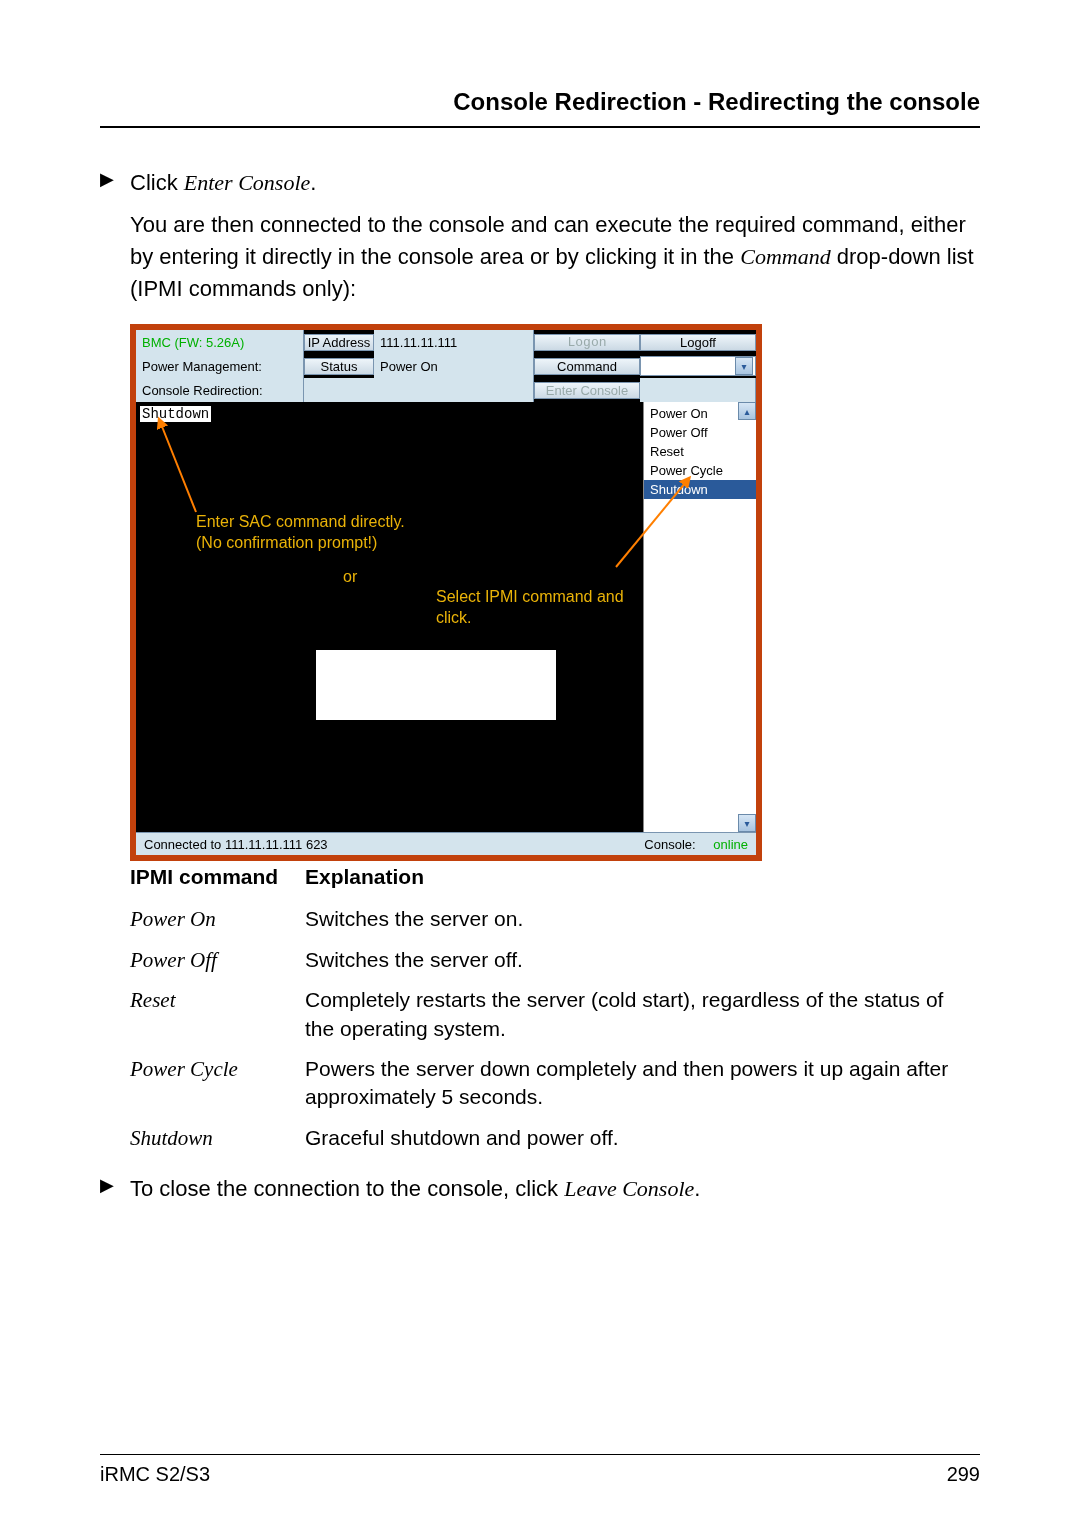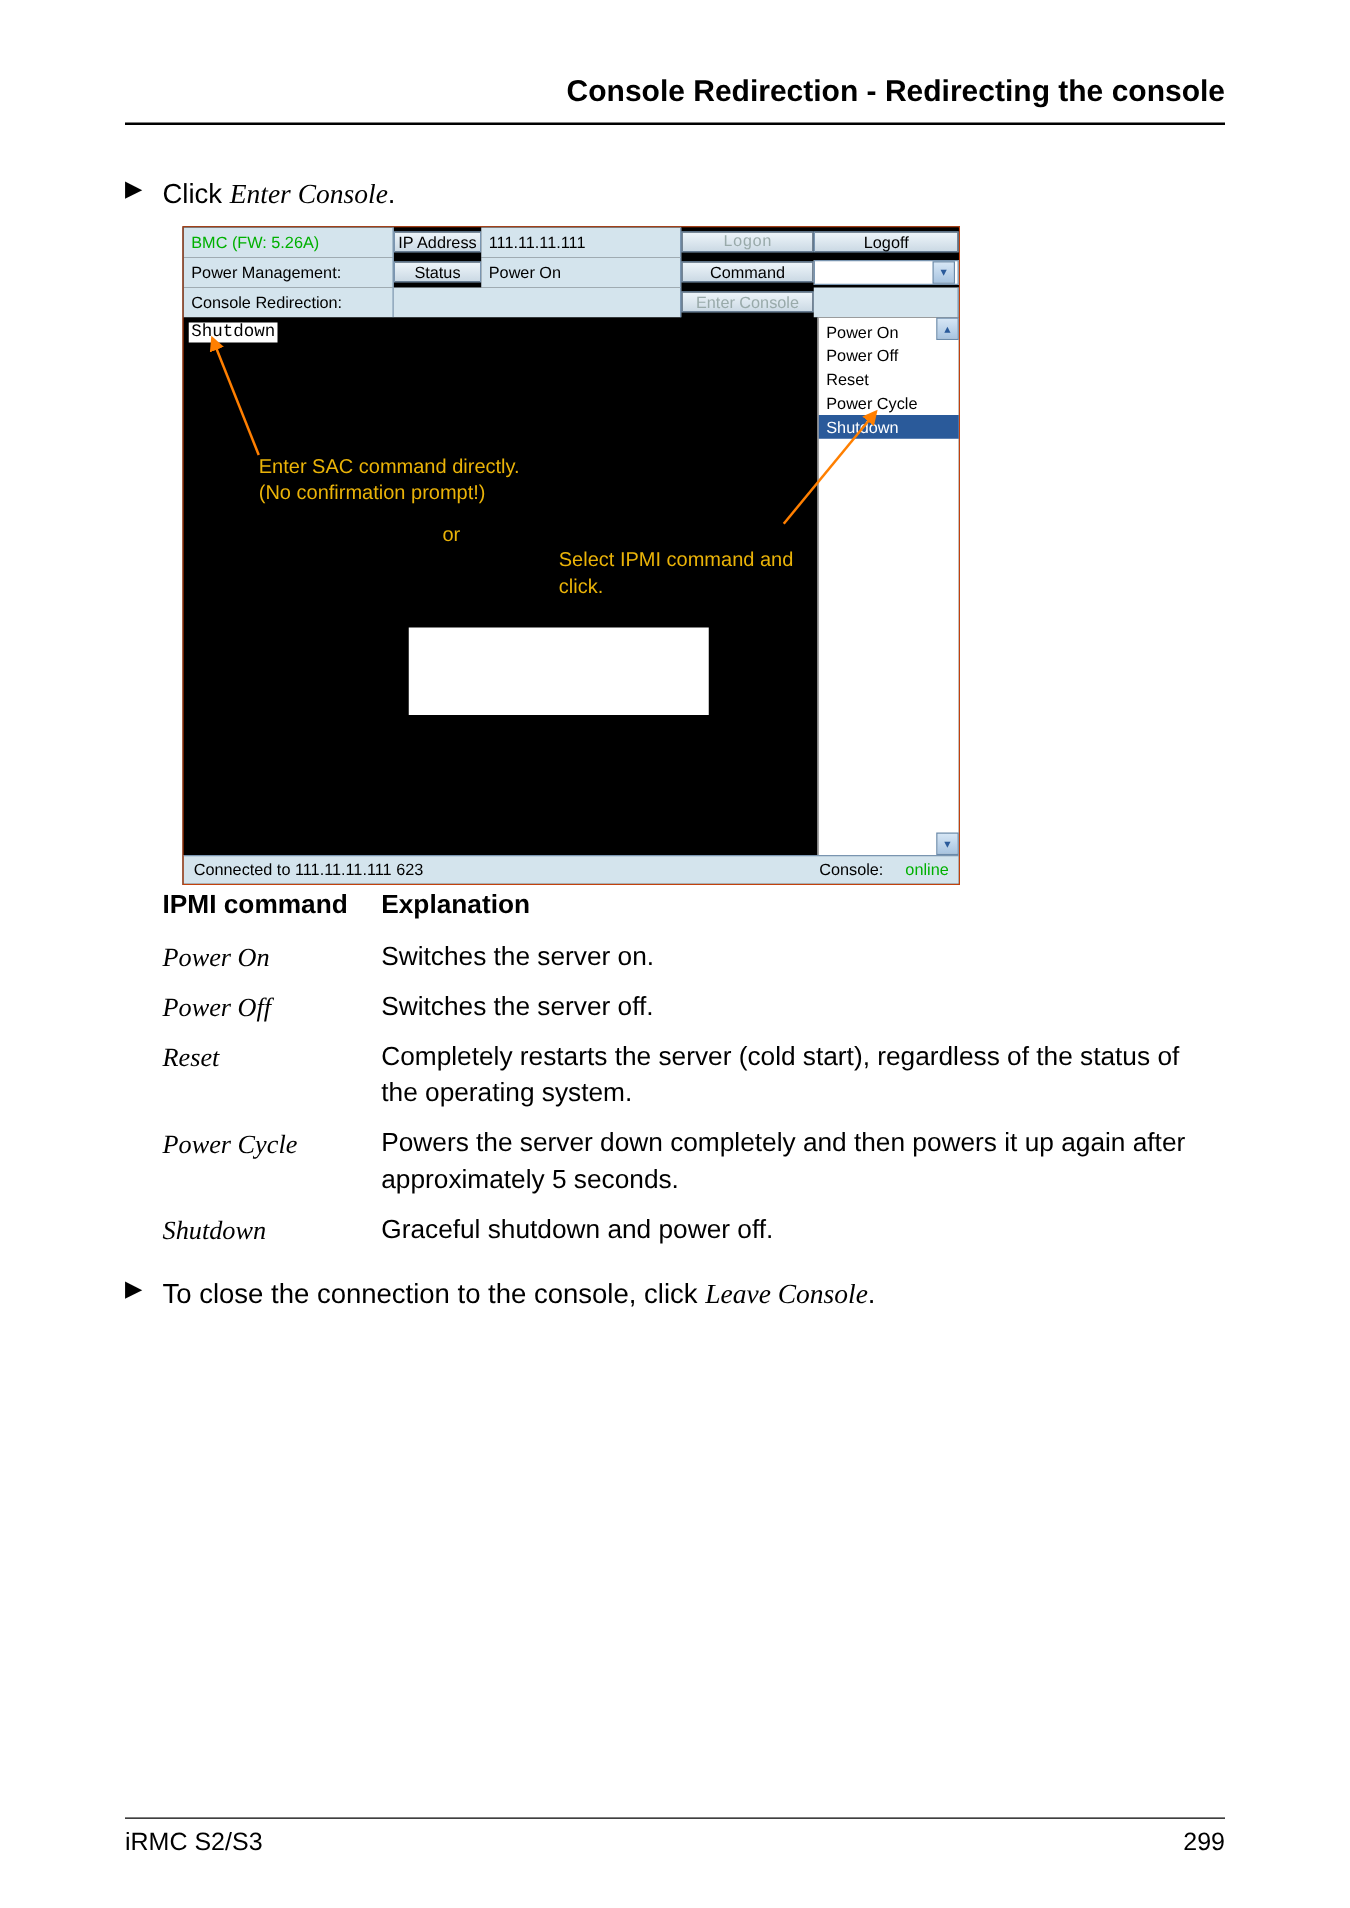--- a/index.html
+++ b/index.html
@@ -6,21 +6,21 @@
     margin: 0;
     padding: 0;
     font-family: Arial, Helvetica, sans-serif;
     background: #fff;
   }
   .page {
     width: 1080px;
     height: 1526px;
     position: relative;
     box-sizing: border-box;
-    padding: 60px 100px 40px 100px;
+    padding: 88px 100px 40px 100px;
     display: flex;
     flex-direction: column;
   }
   .page-header {
     text-align: right;
     font-weight: bold;
     font-size: 24px;
     border-bottom: 2px solid #000;
     padding-bottom: 10px;
     margin-bottom: 40px;
@@ -42,22 +42,22 @@
   }
   .body-para {
     font-size: 22px;
     line-height: 1.45;
     margin-left: 30px;
     margin-bottom: 20px;
   }
   .italic { font-style: italic; font-family: "Times New Roman", serif; }
   .screenshot {
     width: 620px;
-    margin-left: 46px;
-    border: 1px solid #c2410c;
+    margin-left: 30px;
+    border: 6px solid #c2410c;
     background: #000;
     font-family: Tahoma, Arial, sans-serif;
     position: relative;
   }
   .ss-top {
     background: #000;
   }
   .ss-row {
     display: flex;
     height: 24px;
@@ -202,20 +202,23 @@
 
   <div class="content">
 
     <div class="bullet-row">
       <div class="bullet">▶</div>
       <div class="bullet-text">
         <span>Click </span><span class="italic">Enter Console</span><span>.</span>
       </div>
     </div>
 
+    <div class="body-para">
+      <span>You are then connected to the console and can execute the required command, either by entering it directly in the console area or by clicking it in the </span><span class="italic">Command</span><span> drop-down list (IPMI commands only):</span>
+    </div>
 
     <div class="screenshot">
       <div class="ss-top">
 
         <div class="ss-row">
           <div class="ss-cell bg-lightblue green-text" style="width:168px;">BMC (FW: 5.26A)</div>
           <div class="btn3d" style="width:70px;">IP Address</div>
           <div class="ss-cell bg-lightblue blue-text" style="width:160px;">111.11.11.111</div>
           <div class="btn3d btn3d-disabled" style="width:106px;font-family:Liberation Mono, monospace;">Logon</div>
           <div class="btn3d" style="flex:1;">Logoff</div>

